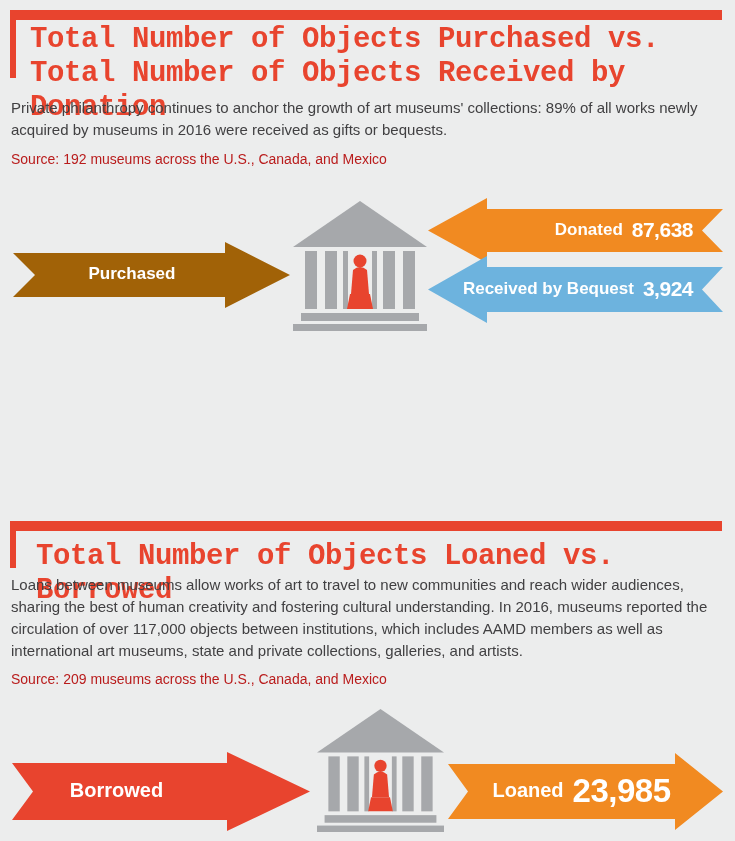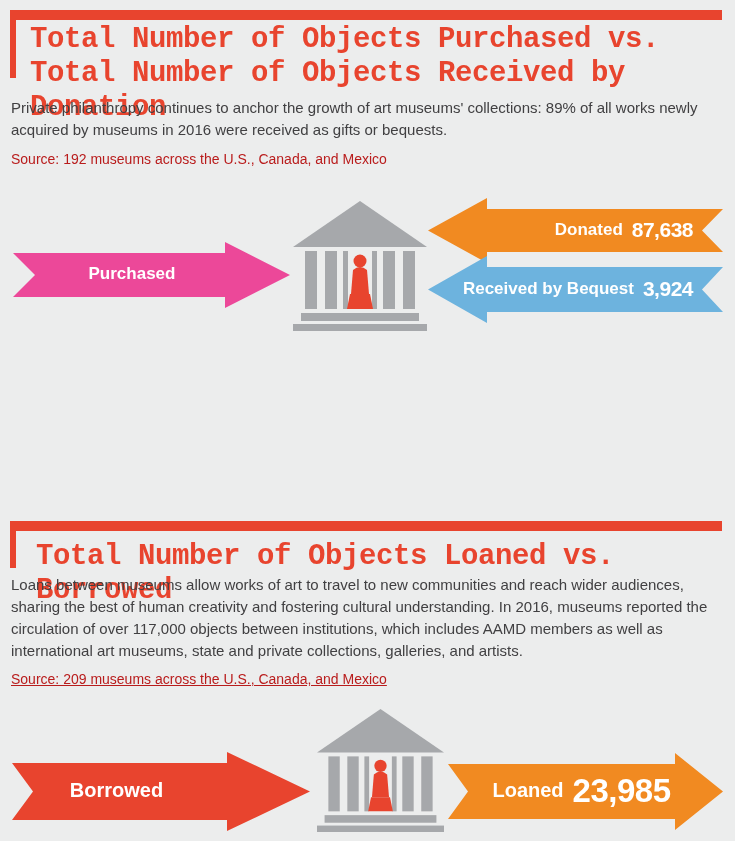--- a/index.html
+++ b/index.html
@@ -27,21 +27,21 @@
     color:#ffffff;
   }
   .arrow-text{display:inline-flex;align-items:center;white-space:nowrap;transform:translateY(-1px);}
   .lbl{font-weight:bold;margin-right:9px;}
   .val{font-weight:bold;letter-spacing:-0.5px;}
   .g1 .lbl{font-size:17px;}
   .g1 .val{font-size:21px;}
   .g2 .lbl{font-size:20px;}
   .g2 .val{font-size:33px;}
   .arrow-purchased{
-    left:13px;top:242px;width:277px;height:66px;background:#ec4899;
+    left:13px;top:242px;width:277px;height:66px;background:#a16207;
     clip-path:polygon(0 11px,212px 11px,212px 0,277px 33px,212px 66px,212px 55px,0 55px,22px 33px);
     justify-content:center;padding-left:30px;padding-right:60px;box-sizing:border-box;
   }
   .arrow-donated{
     left:428px;top:198px;width:295px;height:65px;background:#f18a21;
     clip-path:polygon(0 32.5px,59px 0,59px 11px,295px 11px,274px 32.5px,295px 54px,59px 54px,59px 65px);
     justify-content:flex-end;padding-right:30px;box-sizing:border-box;
   }
   .arrow-bequest{
     left:428px;top:256px;width:295px;height:67px;background:#6db3de;
@@ -117,21 +117,21 @@
   </div>
 
   <div>
     <div class="abs bar-top" style="top:521px;"></div>
     <div class="abs bar-left" style="top:521px;height:47px;"></div>
 
     <h1 class="abs title" style="top:534px;margin:6px;">Total Number of Objects Loaned vs. Borrowed</h1>
 
     <p class="abs desc" style="top:574px;margin:0;">Loans between museums allow works of art to travel to new communities and reach wider audiences, sharing the best of human creativity and fostering cultural understanding. In 2016, museums reported the circulation of over 117,000 objects between institutions, which includes AAMD members as well as international art museums, state and private collections, galleries, and artists.</p>
 
-    <p class="abs source" style="top:671px;margin:0;text-decoration:underline;">Source: 209 museums across the U.S., Canada, and Mexico</p>
+    <p class="abs source" style="top:671px;margin:0;">Source: 209 museums across the U.S., Canada, and Mexico</p>
 
     <div class="abs arrow g2 arrow-borrowed">
       <span class="arrow-text">
         <span class="lbl">Borrowed</span>
       </span>
     </div>
 
     <svg class="abs museum2" viewBox="0 0 134 130" aria-hidden="true">
       <polygon points="67,0 134,46 0,46" fill="#a6a8ab"></polygon>
       <g fill="#a6a8ab">

